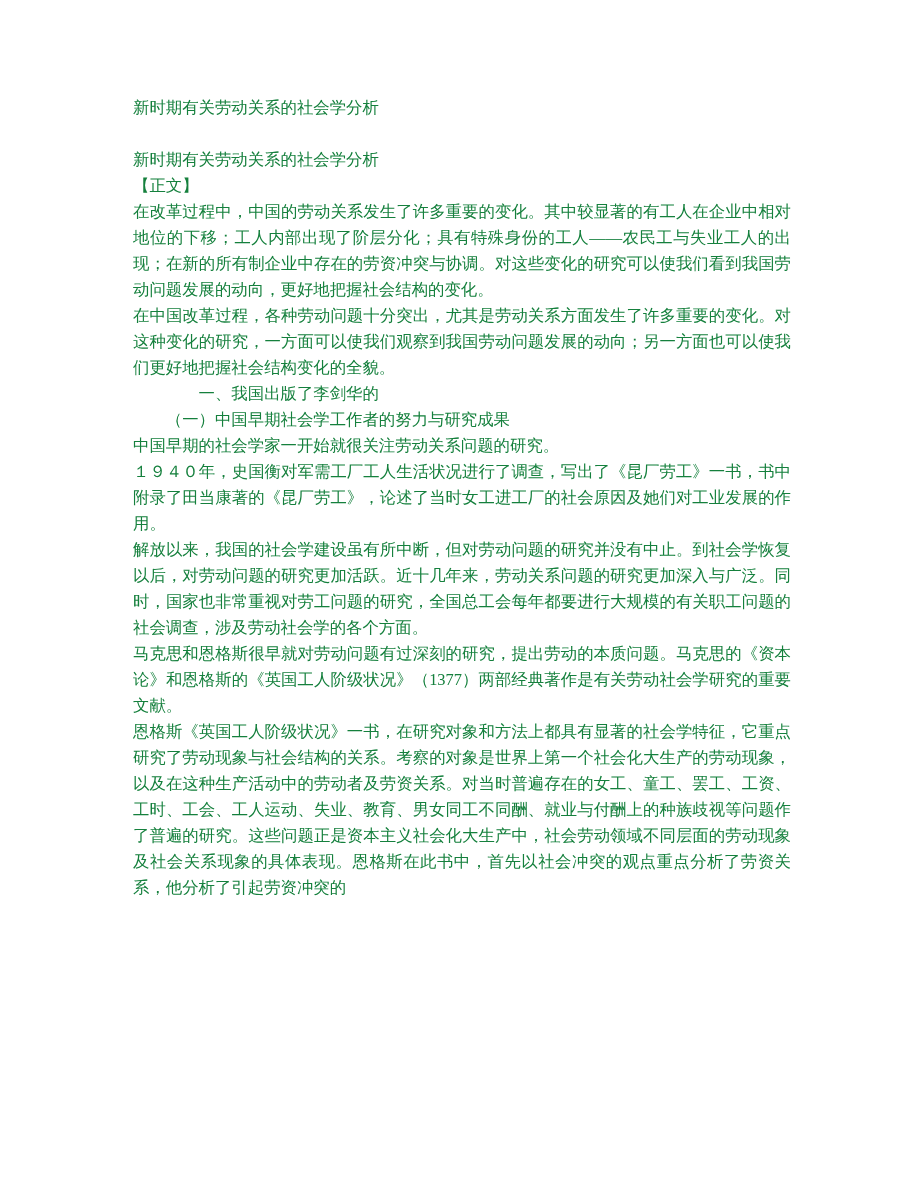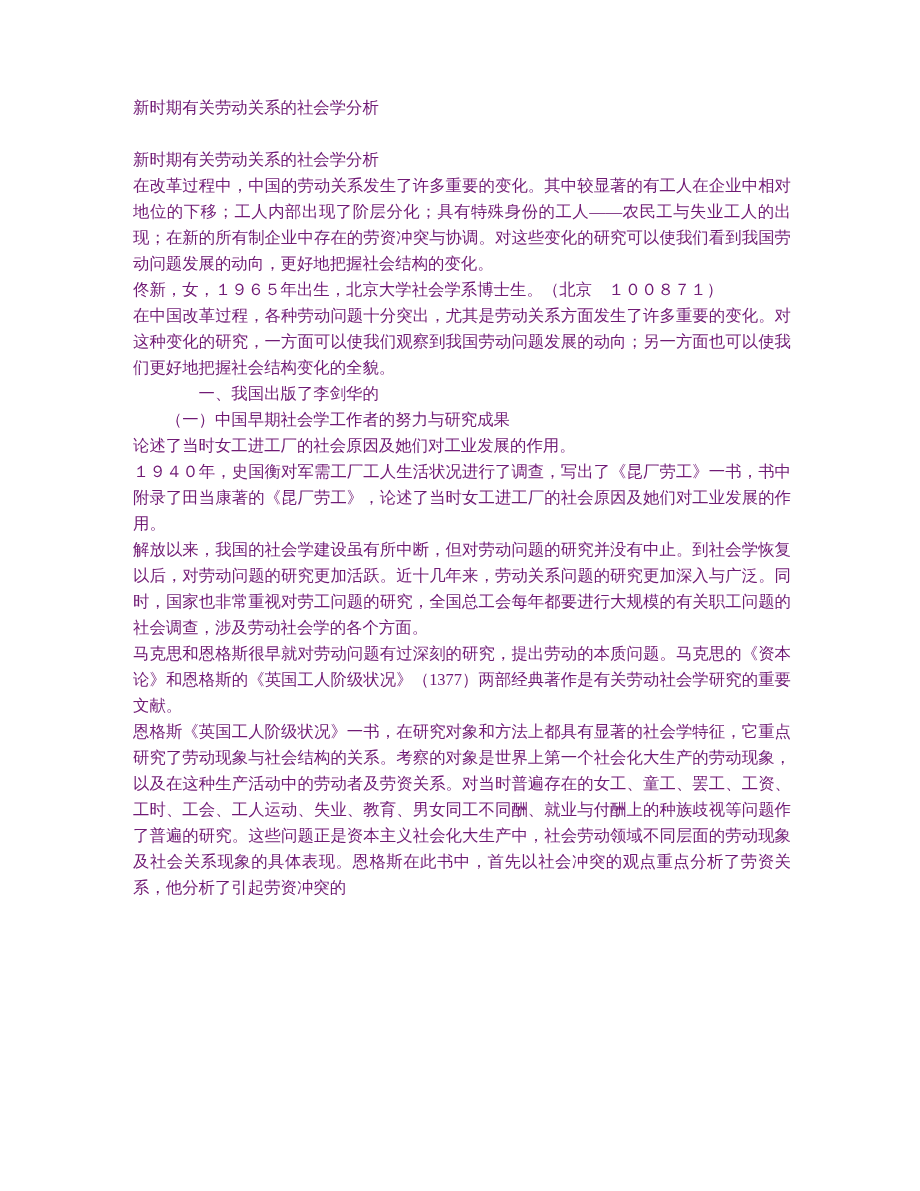--- a/index.html
+++ b/index.html
@@ -7,21 +7,21 @@
     padding: 0;
     background: #ffffff;
   }
   .page {
     position: relative;
     width: 920px;
     height: 1191px;
     background: #ffffff;
     overflow: hidden;
     font-family: "Liberation Serif", "DejaVu Serif", serif;
-    color: #701a75;
+    color: #15803d;
   }
   .doc-body {
     position: absolute;
     left: 133px;
     top: 95px;
     width: 658px;
     font-size: 16.4px;
     line-height: 26px;
     text-align: justify;
     text-justify: inter-ideograph;
@@ -35,24 +35,24 @@
   }
 </style>
 </head>
 <body>
 
 <div class="page">
   <div class="doc-body" id="doc-body">
       <p>新时期有关劳动关系的社会学分析</p>
       <p>&nbsp;</p>
       <p>新时期有关劳动关系的社会学分析</p>
+      <p>【正文】</p>
       <p>在改革过程中，中国的劳动关系发生了许多重要的变化。其中较显著的有工人在企业中相对地位的下移；工人内部出现了阶层分化；具有特殊身份的工人——农民工与失业工人的出现；在新的所有制企业中存在的劳资冲突与协调。对这些变化的研究可以使我们看到我国劳动问题发展的动向，更好地把握社会结构的变化。</p>
-      <p>佟新，女，１９６５年出生，北京大学社会学系博士生。（北京　１００８７１）</p>
       <p>在中国改革过程，各种劳动问题十分突出，尤其是劳动关系方面发生了许多重要的变化。对这种变化的研究，一方面可以使我们观察到我国劳动问题发展的动向；另一方面也可以使我们更好地把握社会结构变化的全貌。</p>
       <p>　　　　一、我国出版了李剑华的</p>
       <p>　　（一）中国早期社会学工作者的努力与研究成果</p>
-      <p>论述了当时女工进工厂的社会原因及她们对工业发展的作用。</p>
+      <p>中国早期的社会学家一开始就很关注劳动关系问题的研究。</p>
       <p>１９４０年，史国衡对军需工厂工人生活状况进行了调查，写出了《昆厂劳工》一书，书中附录了田当康著的《昆厂劳工》，论述了当时女工进工厂的社会原因及她们对工业发展的作用。</p>
       <p>解放以来，我国的社会学建设虽有所中断，但对劳动问题的研究并没有中止。到社会学恢复以后，对劳动问题的研究更加活跃。近十几年来，劳动关系问题的研究更加深入与广泛。同时，国家也非常重视对劳工问题的研究，全国总工会每年都要进行大规模的有关职工问题的社会调查，涉及劳动社会学的各个方面。</p>
       <p>马克思和恩格斯很早就对劳动问题有过深刻的研究，提出劳动的本质问题。马克思的《资本论》和恩格斯的《英国工人阶级状况》（1377）两部经典著作是有关劳动社会学研究的重要文献。</p>
       <p>恩格斯《英国工人阶级状况》一书，在研究对象和方法上都具有显著的社会学特征，它重点研究了劳动现象与社会结构的关系。考察的对象是世界上第一个社会化大生产的劳动现象，以及在这种生产活动中的劳动者及劳资关系。对当时普遍存在的女工、童工、罢工、工资、工时、工会、工人运动、失业、教育、男女同工不同酬、就业与付酬上的种族歧视等问题作了普遍的研究。这些问题正是资本主义社会化大生产中，社会劳动领域不同层面的劳动现象及社会关系现象的具体表现。恩格斯在此书中，首先以社会冲突的观点重点分析了劳资关系，他分析了引起劳资冲突的</p>
     </div>
 </div>
 
 </body></html>

